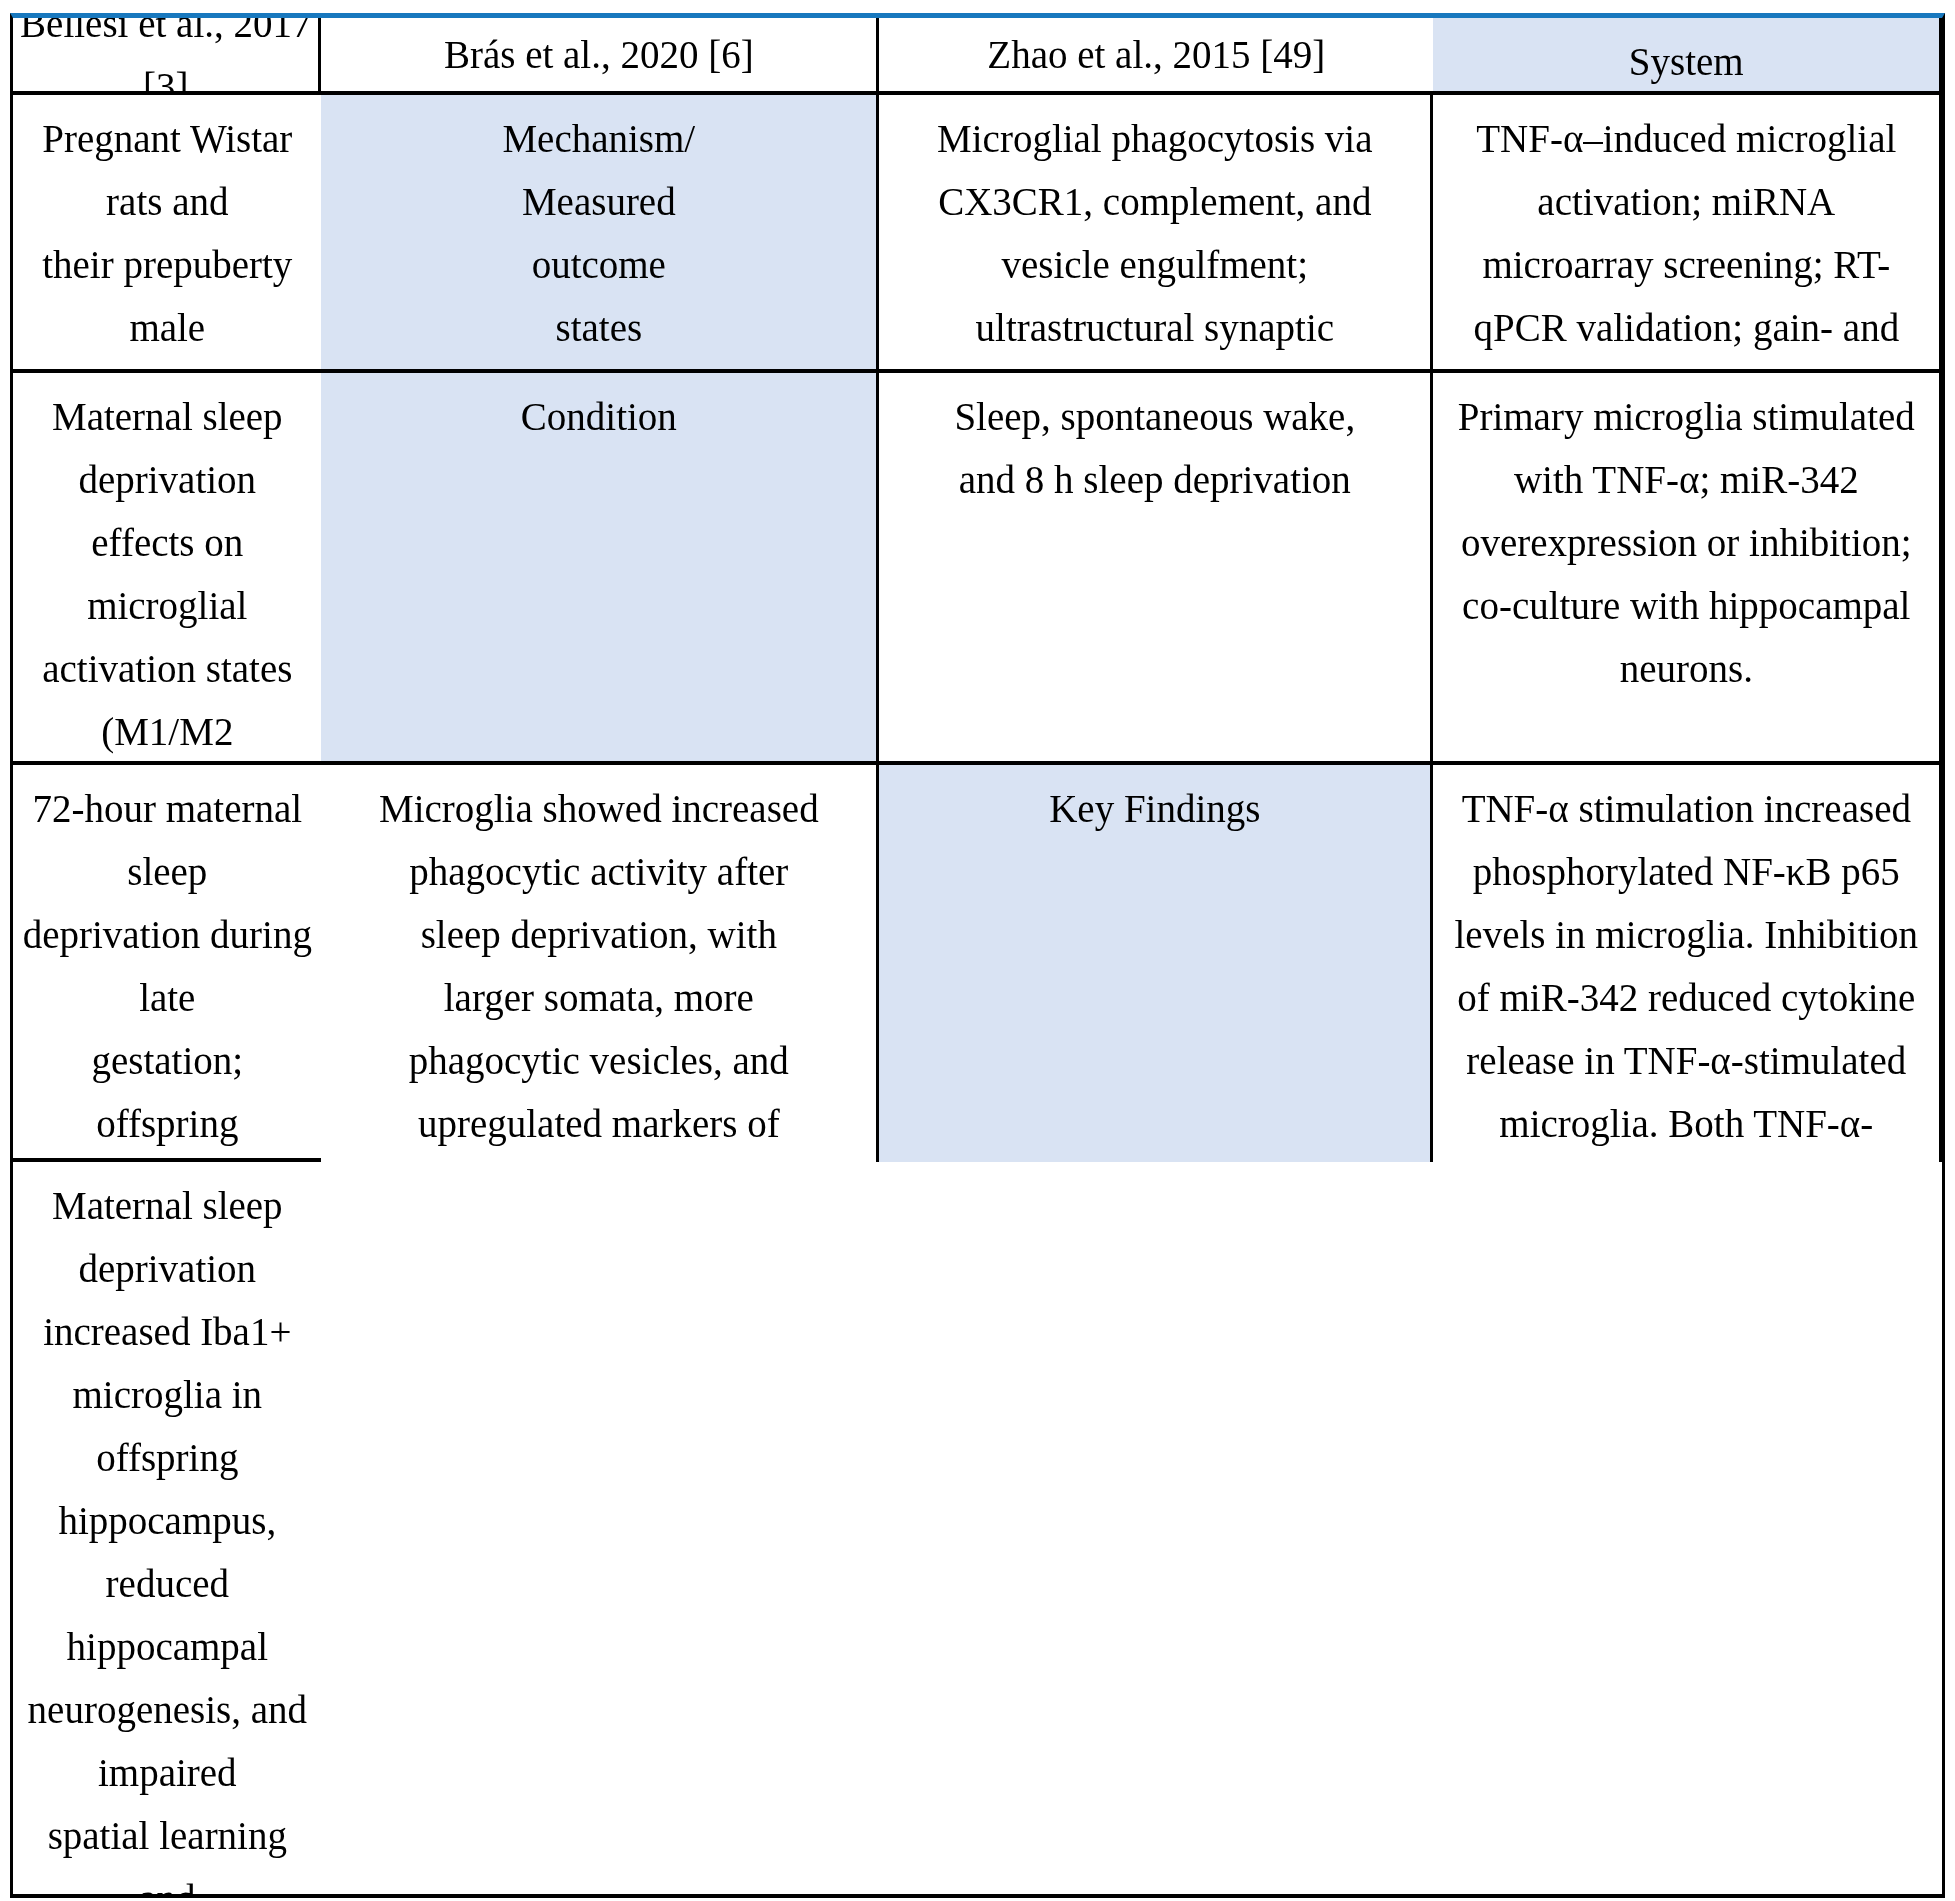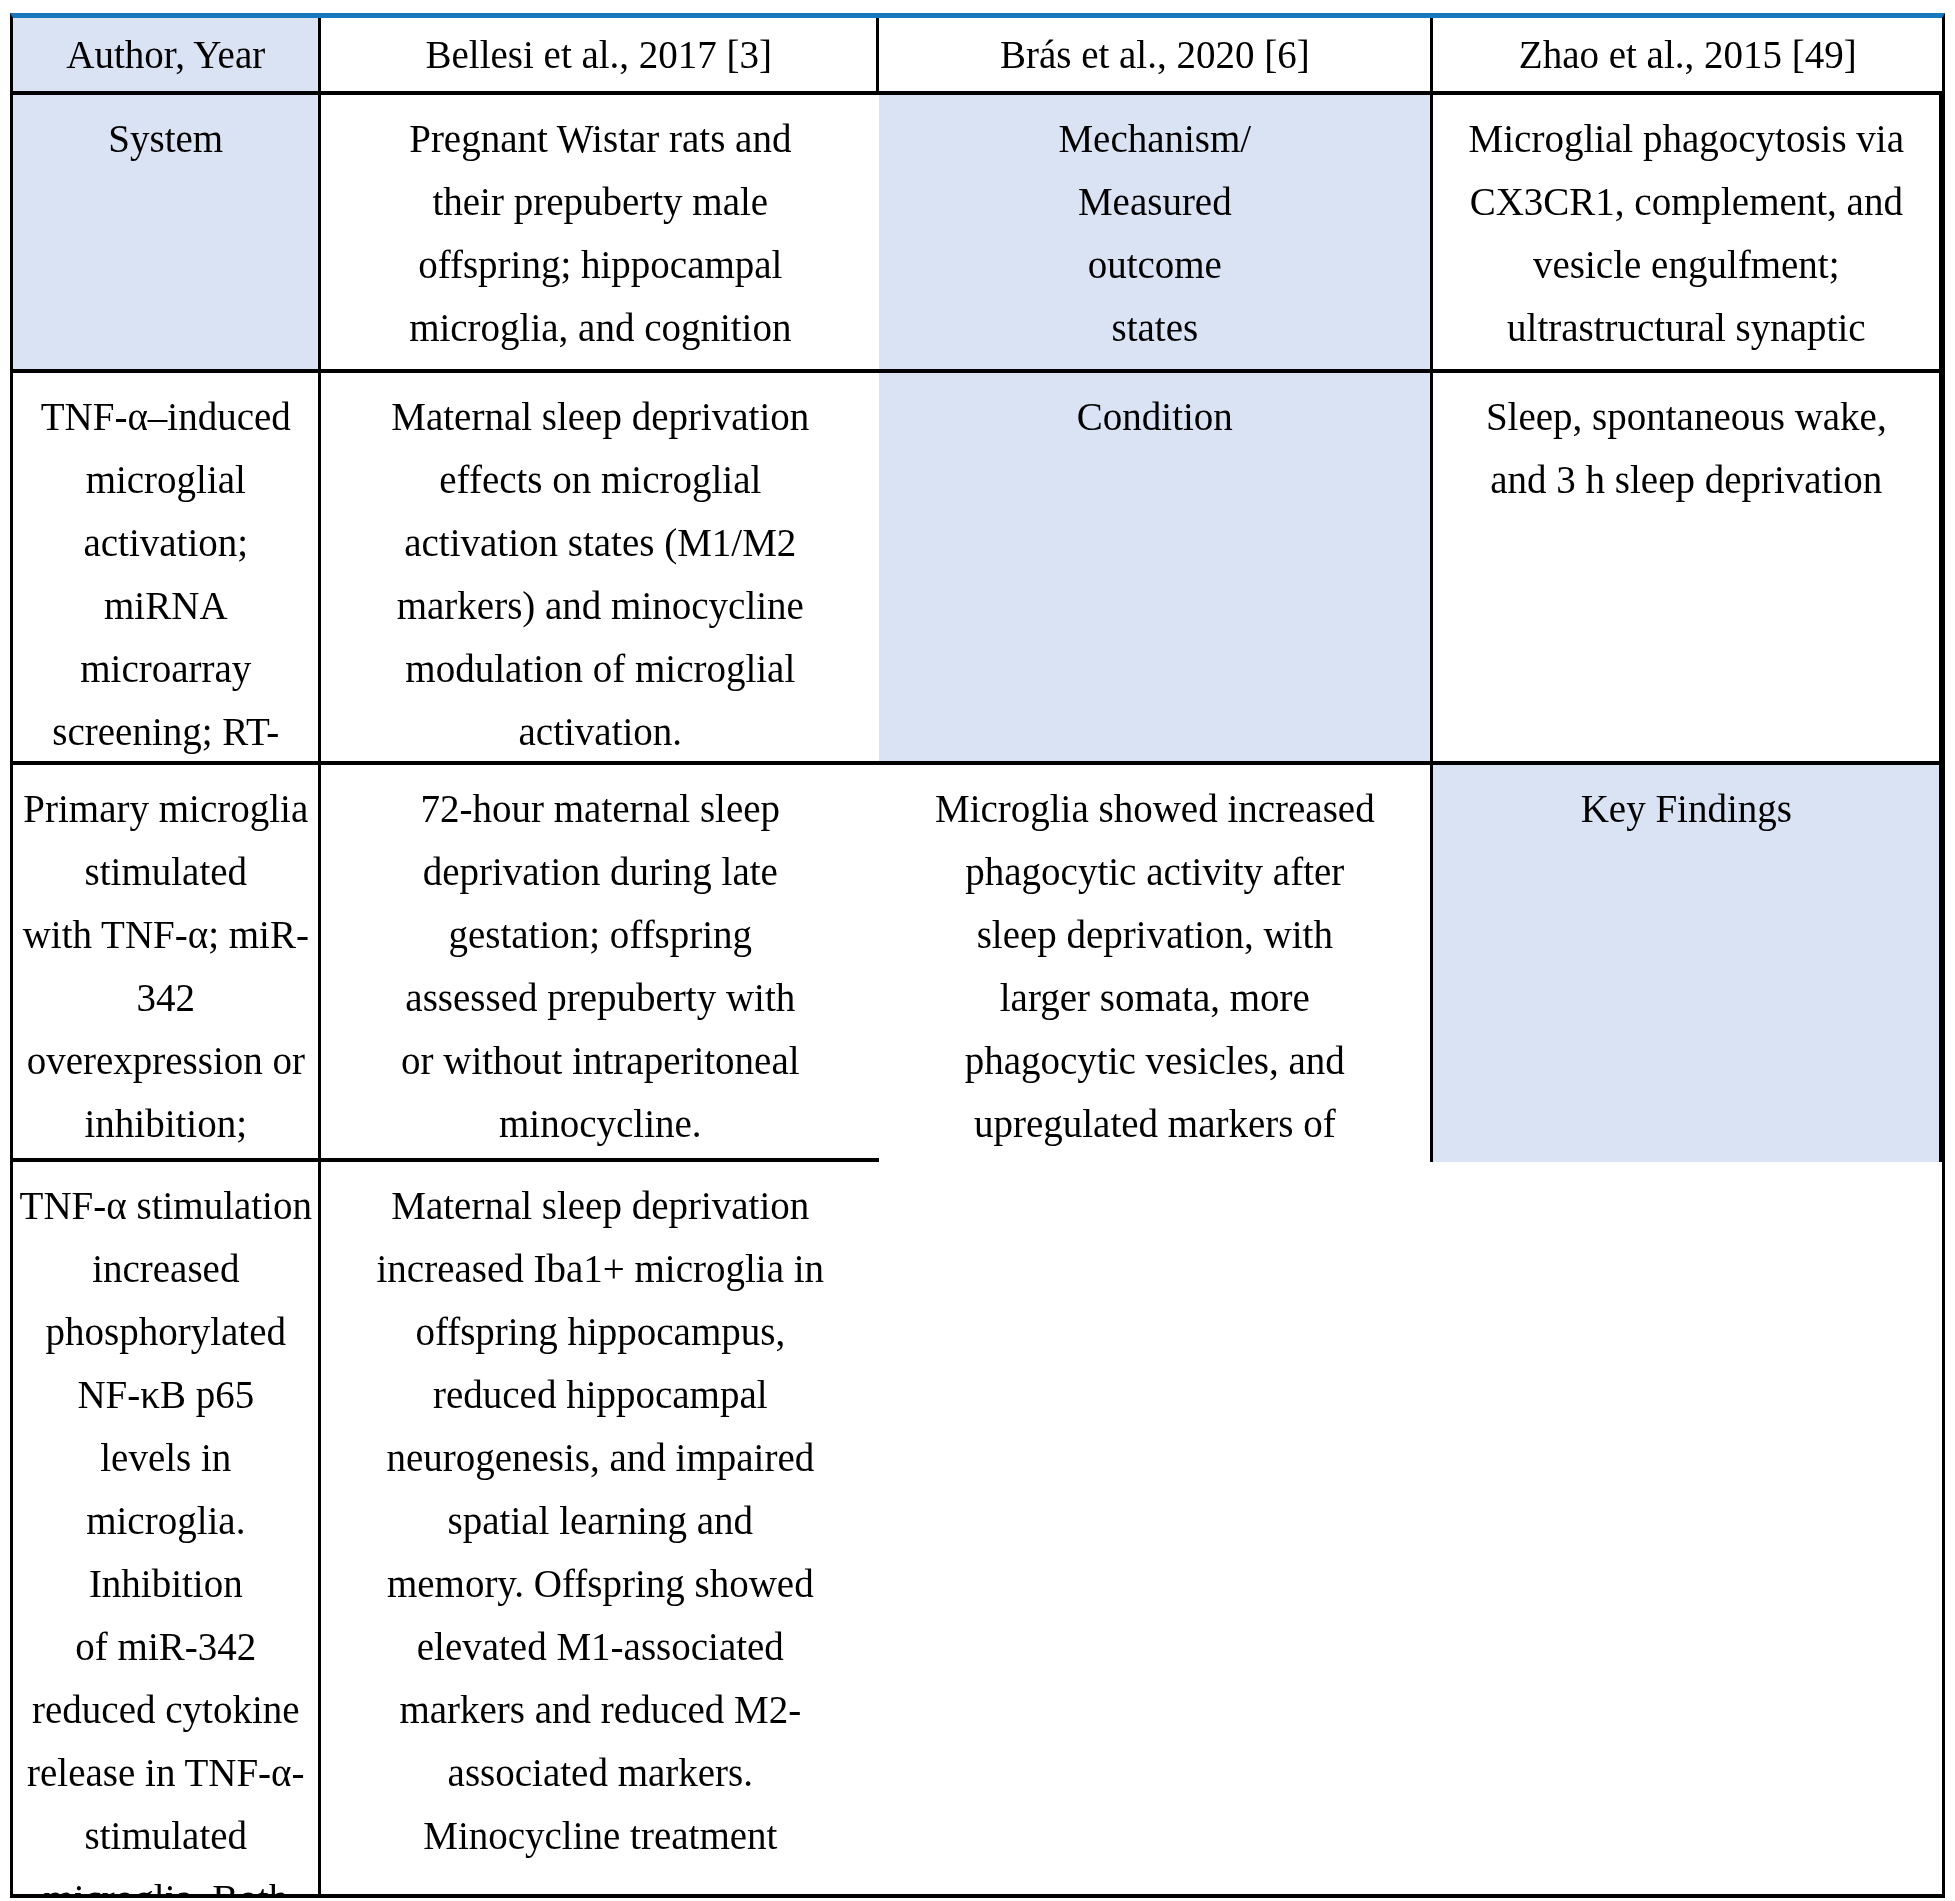--- a/index.html
+++ b/index.html
@@ -57,21 +57,20 @@
     justify-content: center;
     padding: 0 3.7px;
   }
 </style>
 </head>
 <body>
 
 <div class="page">
   <div class="paper-table">
 
-    <div class="c head vcenter">Author, Year</div>
     <div class="c vcenter">Bellesi et al., 2017 [3]</div>
     <div class="c vcenter">Brás et al., 2020 [6]</div>
     <div class="c vcenter lastcol">Zhao et al., 2015 [49]</div>
 
     <div class="c head">System</div>
     <div class="c lastcol">Pregnant Wistar rats and
 their prepuberty male
 offspring; hippocampal
 microglia, and cognition</div>
 
@@ -93,21 +92,21 @@
 of miR-342.</div>
     <div class="c lastcol">Maternal sleep deprivation
 effects on microglial
 activation states (M1/M2
 markers) and minocycline
 modulation of microglial
 activation.</div>
 
     <div class="c head">Condition</div>
     <div class="c">Sleep, spontaneous wake,
-and 3 h sleep deprivation</div>
+and 8 h sleep deprivation</div>
     <div class="c">Primary microglia stimulated
 with TNF-α; miR-342
 overexpression or inhibition;
 co-culture with hippocampal
 neurons.</div>
     <div class="c lastcol">72-hour maternal sleep
 deprivation during late
 gestation; offspring
 assessed prepuberty with
 or without intraperitoneal

